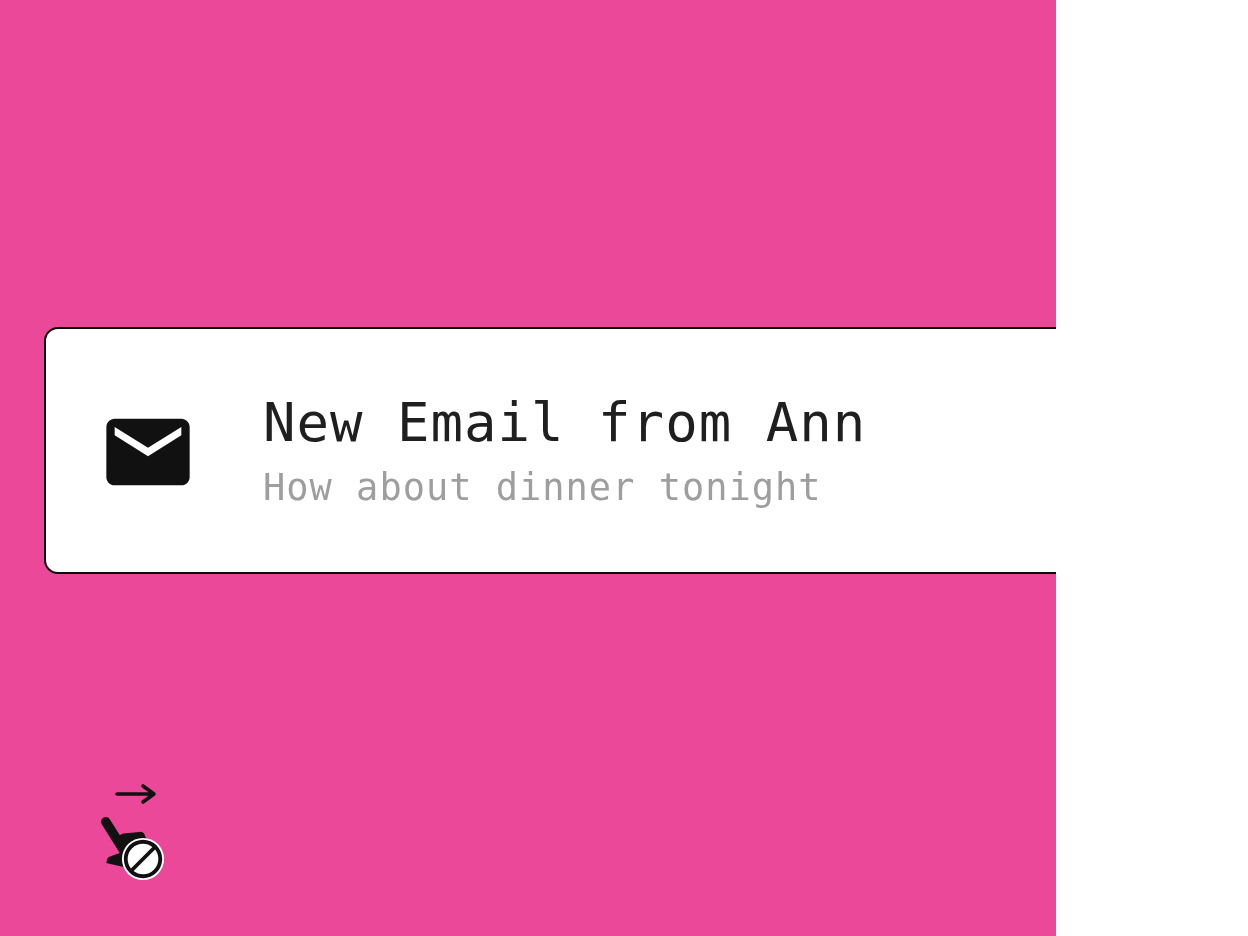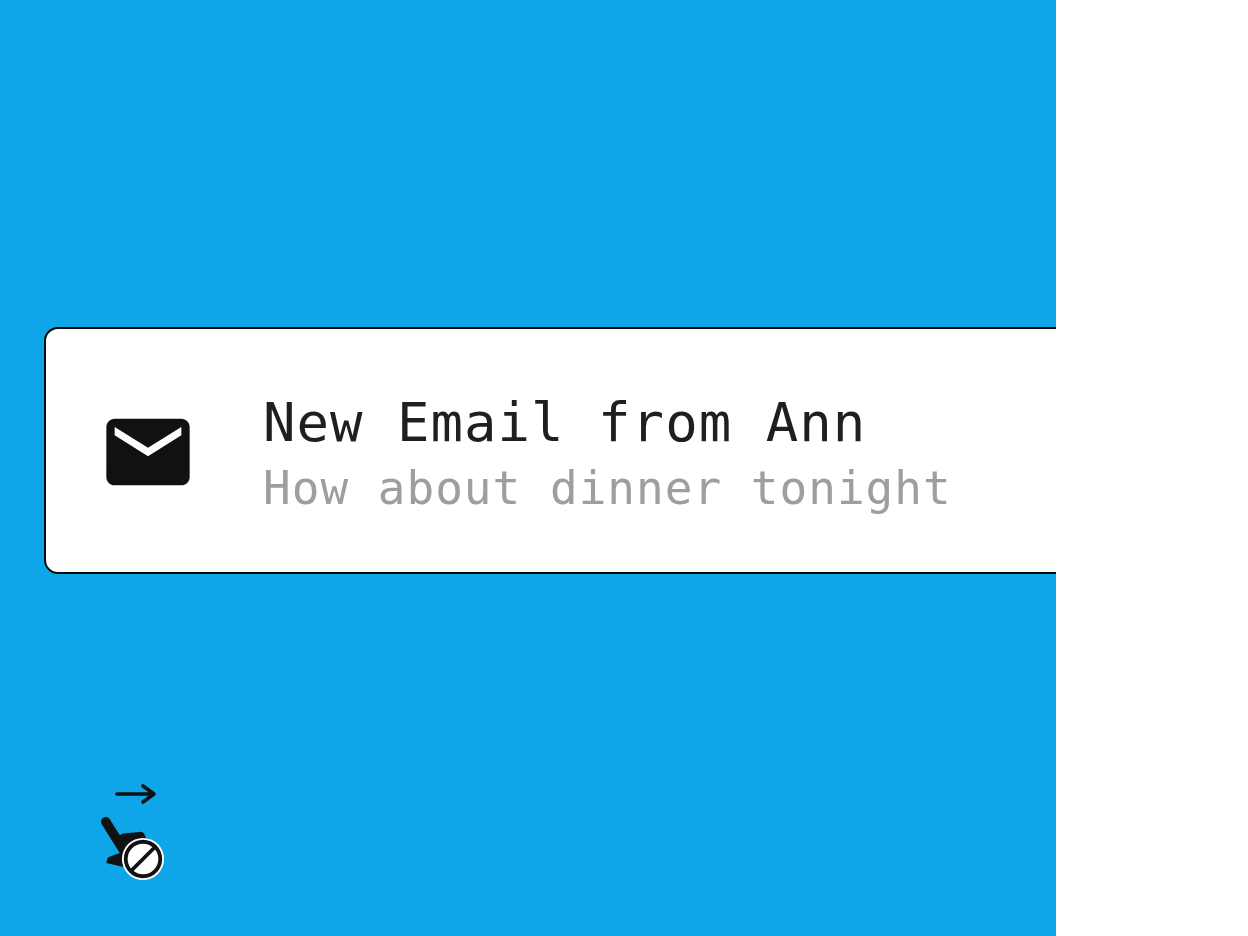--- a/index.html
+++ b/index.html
@@ -5,21 +5,21 @@
   html, body {
     margin: 0;
     padding: 0;
     background: #ffffff;
     font-family: "DejaVu Sans Mono", "Liberation Mono", monospace;
   }
   .canvas {
     position: relative;
     width: 1056px;
     height: 936px;
-    background: #0ea5e9;
+    background: #ec4899;
     overflow: hidden;
   }
 
   
   .notification-card {
     position: absolute;
     left: 44px;
     top: 327px;
     width: 1157px;
     height: 247px;
@@ -39,21 +39,21 @@
     top: 60px;
   }
   .notification-title {
     font-size: 54px;
     line-height: 68px;
     color: #1f1f1f;
     letter-spacing: 1px;
     white-space: nowrap;
   }
   .notification-subtitle {
-    font-size: 46px;
+    font-size: 37px;
     line-height: 62px;
     color: #9e9e9e;
     letter-spacing: 1px;
     white-space: nowrap;
   }
   .close-button {
     position: absolute;
     left: 1082px;
     top: 33px;
     width: 46px;

